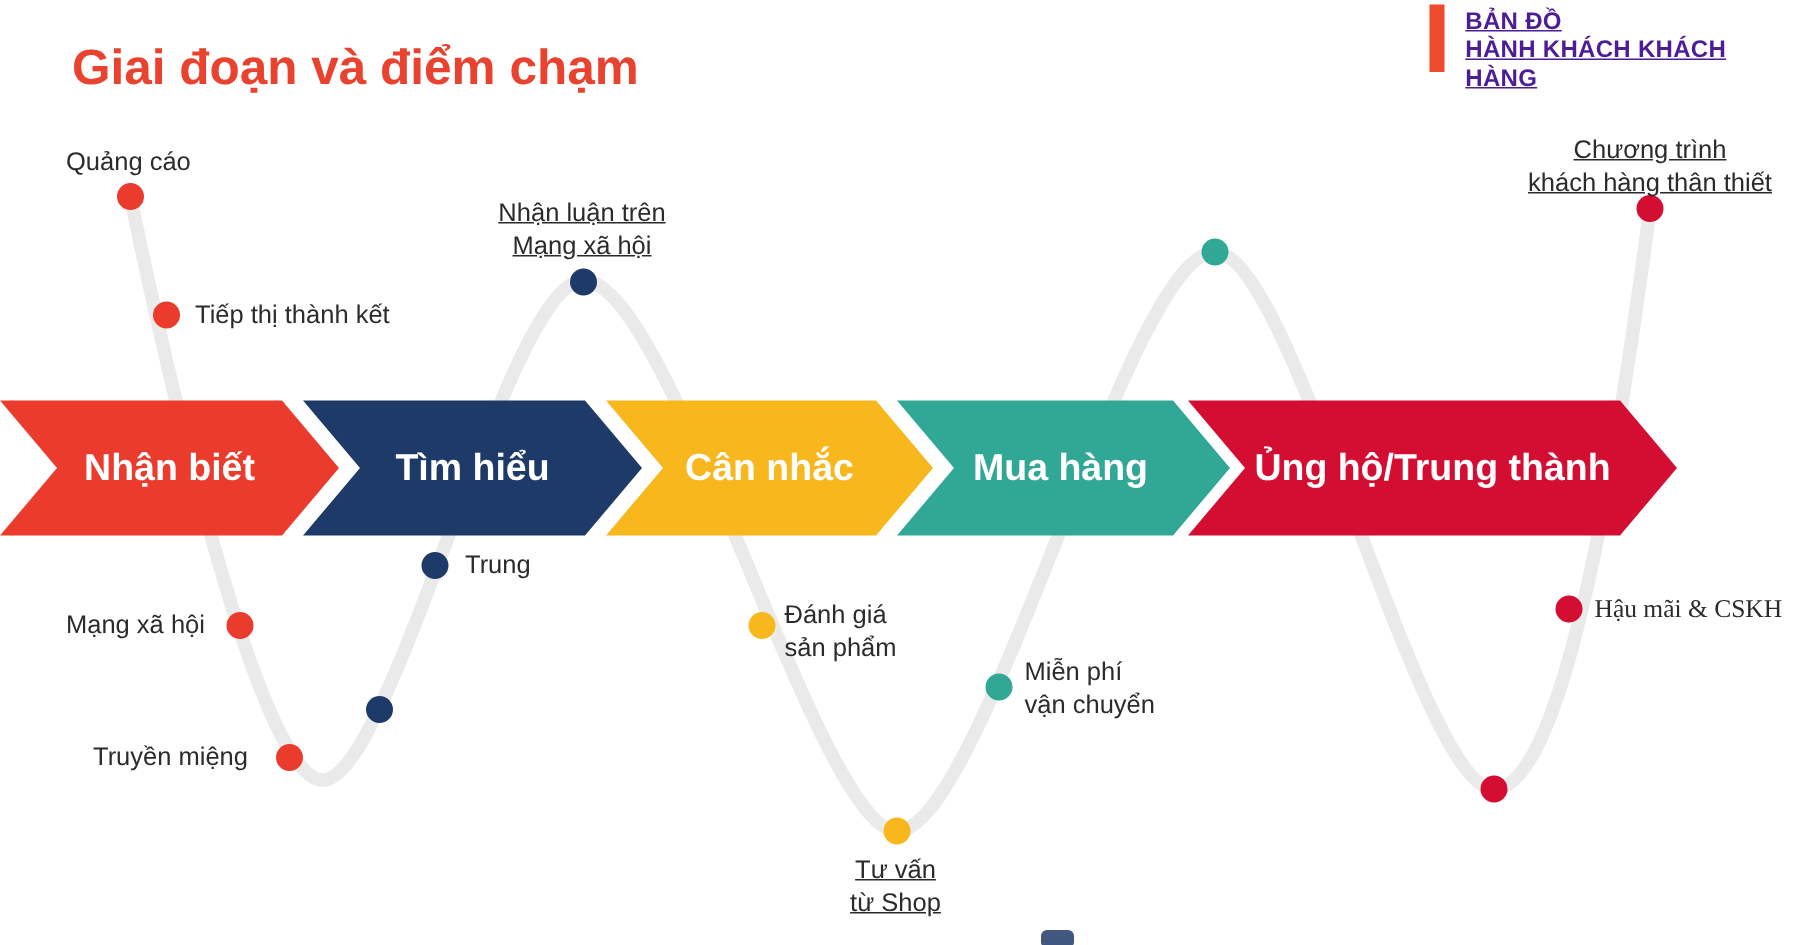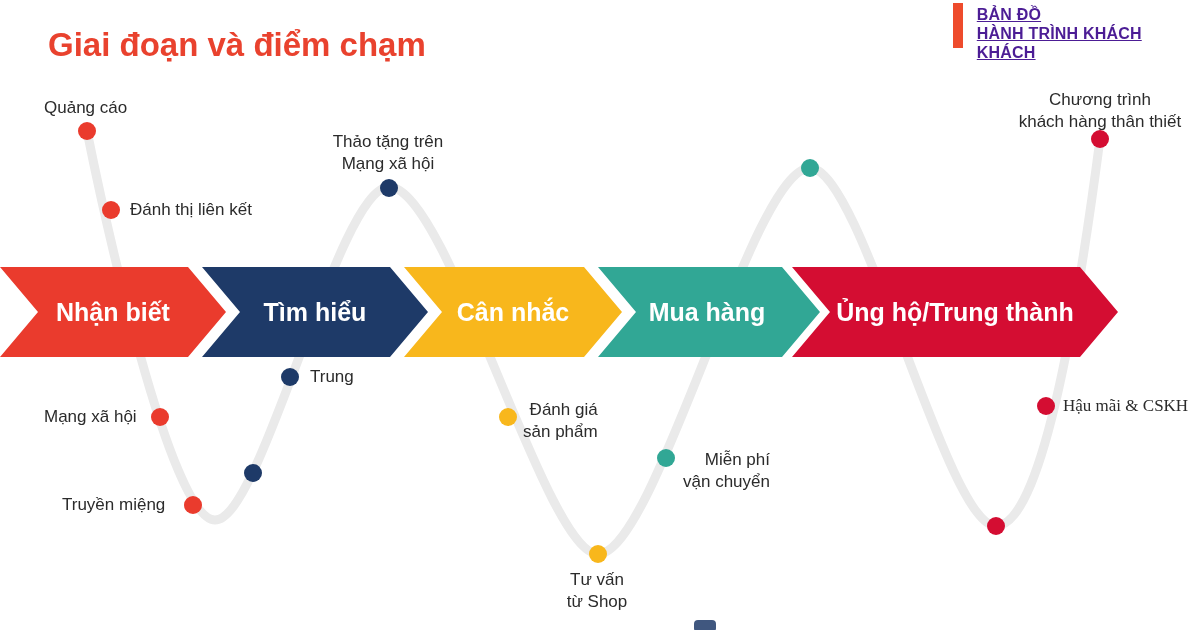--- a/index.html
+++ b/index.html
@@ -15,40 +15,39 @@
   .badge-bar{width:10px;height:45px;background:#ee4b2c;margin-right:14px;}
   .badge-text{font-size:16px;font-weight:700;line-height:19px;color:#ee4b2c;letter-spacing:.2px;padding-top:2px;}
   svg.diagram{position:absolute;left:0;top:0;}
   .stage-label{
     font-size:25px;font-weight:700;fill:#ffffff;
     font-family:"Liberation Sans","DejaVu Sans",sans-serif;
   }
   .tp{
     position:absolute;font-size:17px;line-height:1.28;color:#2b2b2b;
     white-space:pre-line;
-    text-align:right;
   }
-  .tp.center{text-align:center;}
+  .tp.center{text-align:center;text-decoration:underline;}
   .crop-mark{
     position:absolute;left:694px;top:620px;width:22px;height:12px;
     background:#1e3a68;border-radius:4px;opacity:.85;
   }
 </style>
 </head>
 <body>
 
 <div class="canvas">
 
   <div class="page-title" style="color: rgb(233, 66, 46);">Giai đoạn và điểm chạm</div>
 
   <div class="badge">
     <div class="badge-bar" style="background: rgb(238, 75, 44);"></div>
     <div class="badge-text" style="color: #4c1d95; text-decoration: underline;">
       <div>BẢN ĐỒ</div>
-      <div>HÀNH TRÌNH KHÁCH KHÁCH</div>
+      <div>HÀNH KHÁCH KHÁCH HÀNG</div>
     </div>
   </div>
 
   <svg class="diagram" width="1200" height="630" viewBox="0 0 1200 630">
 
     <path d="M 87 131
              C 103 210, 170 520, 215 520
              C 262 520, 338 187, 389 187
              C 448 187, 545 554, 598 554
              C 656 554, 752 168, 810 168
@@ -81,30 +80,30 @@
       <circle cx="598" cy="554" r="9" fill="#f8b71c"></circle>
       <circle cx="810" cy="168" r="9" fill="#31a795"></circle>
       <circle cx="666" cy="458" r="9" fill="#31a795"></circle>
       <circle cx="1100" cy="139" r="9" fill="#d40d32"></circle>
       <circle cx="1046" cy="406" r="9" fill="#d40d32"></circle>
       <circle cx="996" cy="526" r="9" fill="#d40d32"></circle>
     </g>
   </svg>
 
   <div class="tp" style="left:44px;top:97px;">Quảng cáo</div>
-  <div class="tp" style="left:130px;top:199px;">Đánh thị liên kết</div>
+  <div class="tp" style="left:130px;top:199px;">Tiếp thị thành kết</div>
   <div class="tp" style="left:44px;top:406px;">Mạng xã hội</div>
   <div class="tp" style="left:62px;top:494px;">Truyền miệng</div>
-  <div class="tp center" style="left:288px;top:131px;width:200px;">Thảo tặng trên
+  <div class="tp center" style="left:288px;top:131px;width:200px;">Nhận luận trên
 Mạng xã hội</div>
   <div class="tp" style="left:310px;top:366px;">Trung</div>
   <div class="tp center" style="left:537px;top:569px;width:120px;">Tư vấn
 từ Shop</div>
   <div class="tp" style="left:523px;top:399px;">Đánh giá
 sản phẩm</div>
-  <div class="tp" style="left:683px;top:437px;margin-top:12px;">Miễn phí
+  <div class="tp" style="left:683px;top:437px;">Miễn phí
 vận chuyển</div>
   <div class="tp center" style="left:1000px;top:89px;width:200px;">Chương trình
 khách hàng thân thiết</div>
   <div class="tp" style="left:1063px;top:395px;font-family:Liberation Serif, serif;">Hậu mãi &amp; CSKH</div>
 
   <div class="crop-mark"></div>
 </div>
 
 </body></html>

